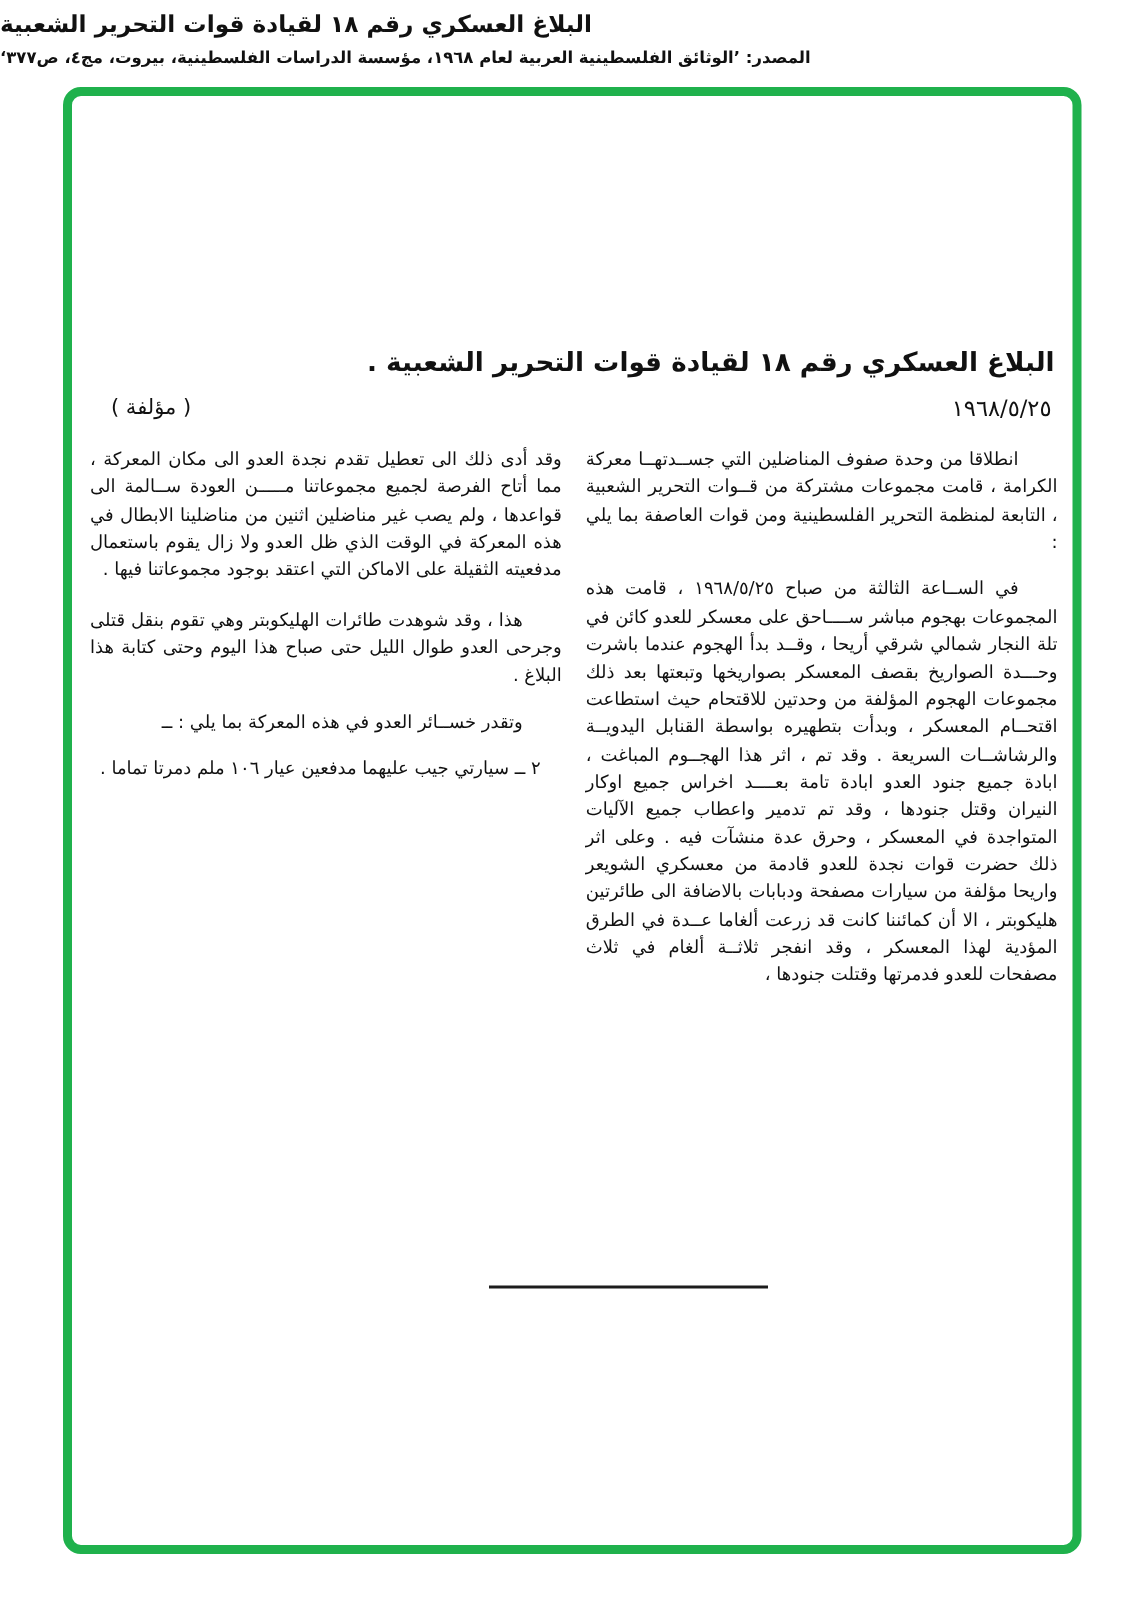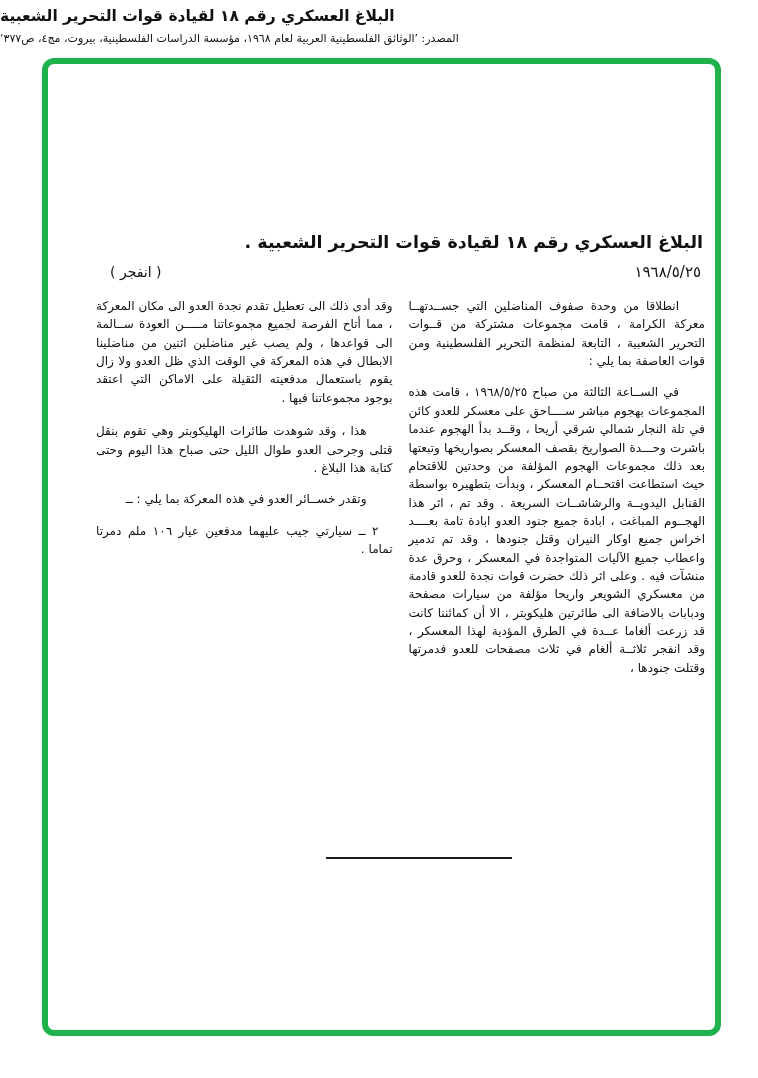--- a/index.html
+++ b/index.html
@@ -17,36 +17,35 @@
     direction: rtl;
   }
   .page-header .main-title {
     font-size: 15.5px;
     font-weight: 700;
     letter-spacing: 0;
   }
   .page-header .source-line {
     margin-top: 7px;
     font-size: 11px;
-    font-weight: 400;
+    font-weight: 700;
   }
   .green-box {
     position: absolute;
     left: 42px; top: 58px;
     width: 679px; height: 978px;
     border: 6px solid #1fb14c;
     border-radius: 12px;
     background: #ffffff;
   }
   .doc {
     position: relative;
     direction: rtl;
     height: 100%;
     padding: 168px 10px 0 12px;
-    margin-left: 36px;
   }
   .doc-title {
     font-size: 17.5px;
     font-weight: 700;
     text-align: right;
     padding-right: 2px;
   }
   .date-row {
     margin-top: 11px;
     display: flex;
@@ -90,21 +89,21 @@
   <div class="source-line">المصدر: ’الوثائق الفلسطينية العربية لعام ١٩٦٨، مؤسسة الدراسات الفلسطينية، بيروت، مج٤، ص٣٧٧‘</div>
 </div>
 
 <div class="green-box">
   <div class="doc">
 
     <div class="doc-title">البلاغ العسكري رقم ١٨ لقيادة قوات التحرير الشعبية .</div>
 
     <div class="date-row">
       <span class="doc-date">١٩٦٨/٥/٢٥</span>
-      <span class="pub-note">( انفجر )</span>
+      <span class="pub-note">( مؤلفة )</span>
     </div>
 
     <div class="columns">
 
       <div class="col col-right">
         <p class="indent">انطلاقا من وحدة صفوف المناضلين التي جســدتهــا معركة الكرامة ، قامت مجموعات مشتركة من قــوات التحرير الشعبية ، التابعة لمنظمة التحرير الفلسطينية ومن قوات العاصفة بما يلي :</p>
         <p class="indent">في الســاعة الثالثة من صباح ١٩٦٨/٥/٢٥ ، قامت هذه المجموعات بهجوم مباشر ســــاحق على معسكر للعدو كائن في تلة النجار شمالي شرقي أريحا ، وقــد بدأ الهجوم عندما باشرت وحـــدة الصواريخ بقصف المعسكر بصواريخها وتبعتها بعد ذلك مجموعات الهجوم المؤلفة من وحدتين للاقتحام حيث استطاعت اقتحــام المعسكر ، وبدأت بتطهيره بواسطة القنابل اليدويــة والرشاشــات السريعة . وقد تم ، اثر هذا الهجــوم المباغت ، ابادة جميع جنود العدو ابادة تامة بعــــد اخراس جميع اوكار النيران وقتل جنودها ، وقد تم تدمير واعطاب جميع الآليات المتواجدة في المعسكر ، وحرق عدة منشآت فيه . وعلى اثر ذلك حضرت قوات نجدة للعدو قادمة من معسكري الشويعر واريحا مؤلفة من سيارات مصفحة ودبابات بالاضافة الى طائرتين هليكوبتر ، الا أن كمائننا كانت قد زرعت ألغاما عــدة في الطرق المؤدية لهذا المعسكر ، وقد انفجر ثلاثــة ألغام في ثلاث مصفحات للعدو فدمرتها وقتلت جنودها ،</p>
       </div>
 
       <div class="col col-left">

